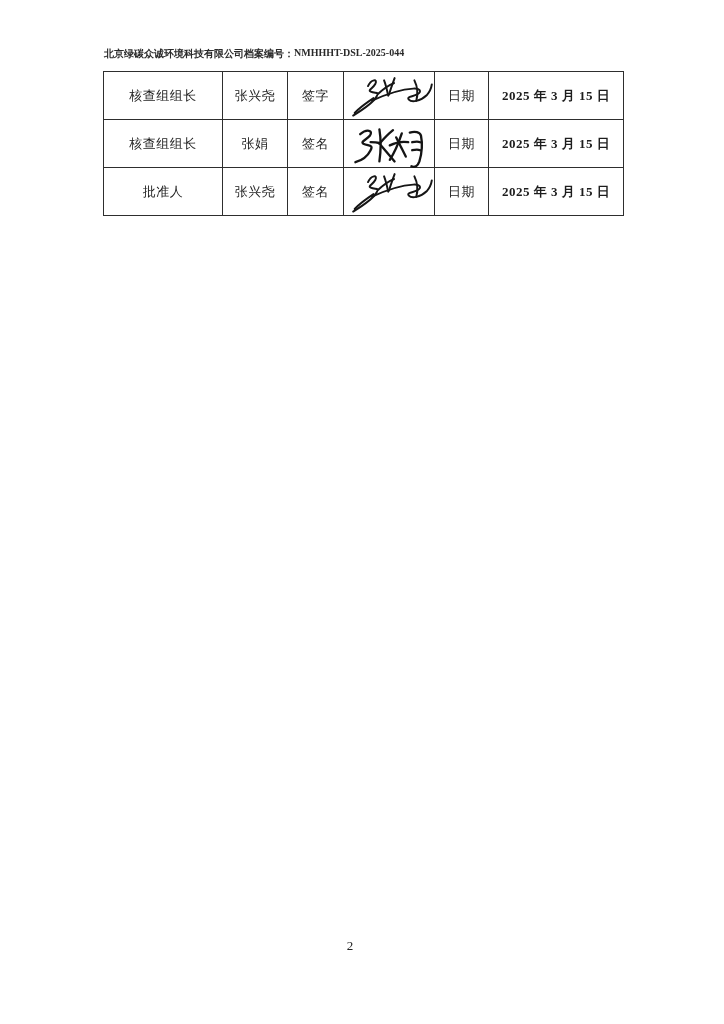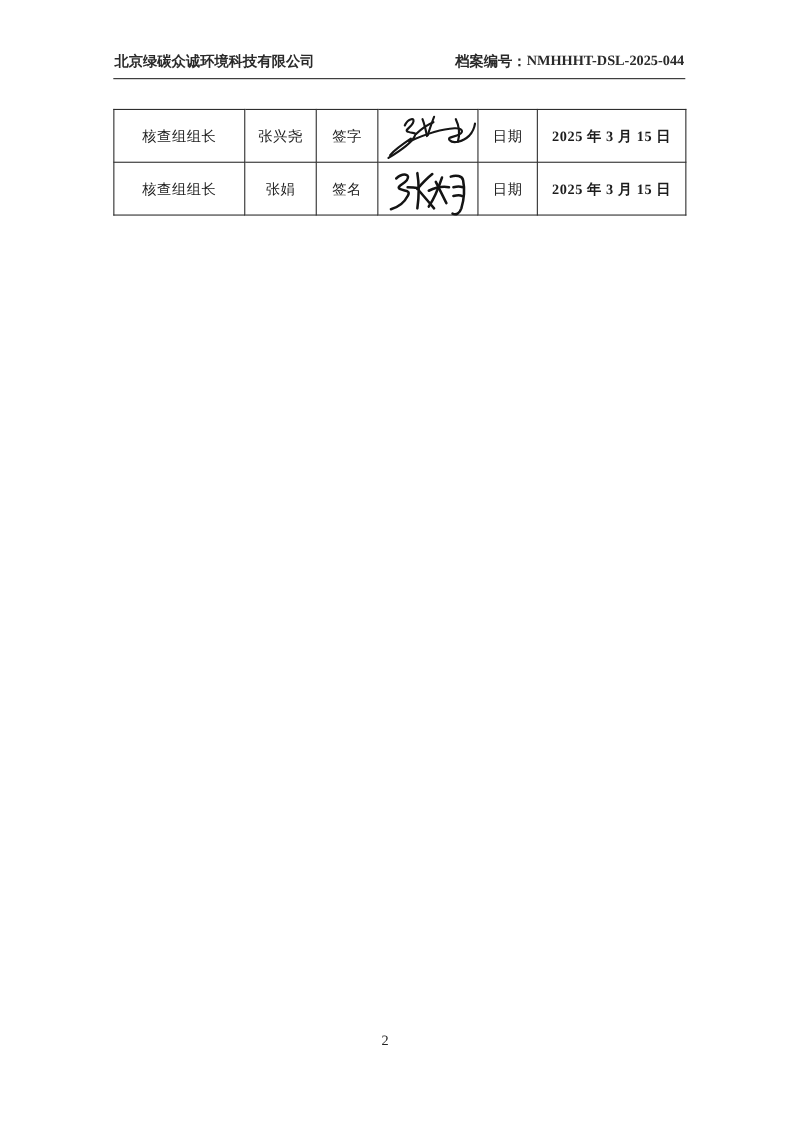--- a/index.html
+++ b/index.html
@@ -12,38 +12,38 @@
     width: 724px; height: 1024px;
     background: #ffffff;
     color: #1d1d1d;
     overflow: hidden;
   }
   
   .hdr {
     position: absolute;
     left: 104px; right: 102px; top: 47px;
     display: flex;
-    justify-content: space-between;
+    justify-content: flex-start;
     align-items: flex-end;
-    font-size: 13px;
+    font-size: 10px;
     font-weight: bold;
     color: #2a2a2a;
     white-space: nowrap;
   }
   .hdr .doc-no { display: inline-flex; }
   .hdr-rule {
     position: absolute;
     left: 103px; right: 101px; top: 71px;
     border-top: 1.6px solid #2b2b2b;
     height: 0;
   }
   
   table.sig-table {
     position: absolute;
-    left: 103px; top: 99px;
+    left: 103px; top: 71px;
     border-collapse: collapse;
     table-layout: fixed;
     border-radius: 23px;
   }
   table.sig-table td {
     border: 1px solid #2e2e2e;
     height: 47px;
     padding: 0;
     text-align: center;
     vertical-align: middle;
@@ -148,18 +148,38 @@
     <path d="M76 10 C82 8 89 9 90 14 C92 24 91 36 88 46 C86 52 82 54 78 52"></path>
     <path d="M79 22 C83 21 87 21 89 22"></path>
     <path d="M79 32 C83 31 87 31 89 32"></path>
   </svg>
             </span>
           </td>
           <td class="c-dlab">日期</td>
           <td class="c-date">2025 年 3 月 15 日</td>
         </tr>
 
+        <tr>
+          <td class="c-role">批准人</td>
+          <td class="c-name">张兴尧</td>
+          <td class="c-slab">签名</td>
+          <td class="c-sig">
+            <span class="sig-slot">
+              <svg class="sig-zhangxingyao" viewBox="0 0 110 54" xmlns="http://www.w3.org/2000/svg" aria-label="张兴尧">
+    <path d="M30 16 C34 8 43 7 39 14 C36 19 29 21 33 23 C38 26 44 23 40 29 C36 36 23 44 10 51"></path>
+    <path d="M36 31 C24 38 16 44 12 48"></path>
+    <path d="M42 26 C49 20 56 16 62 14"></path>
+    <path d="M50 10 C52 16 53 22 54 29"></path>
+    <path d="M63 8 C60 15 57 22 55 28"></path>
+    <path d="M34 34 C52 27 72 22 85 22 C93 22 96 26 90 29 C84 32 76 31 79 35 C82 39 93 38 101 31 C105 27 107 23 108 18"></path>
+    <path d="M87 12 C90 19 91 28 88 37"></path>
+  </svg>
+            </span>
+          </td>
+          <td class="c-dlab">日期</td>
+          <td class="c-date">2025 年 3 月 15 日</td>
+        </tr>
       </tbody>
   </table>
 
   <div class="page-num">2</div>
 
 </div>
 
 </body></html>

